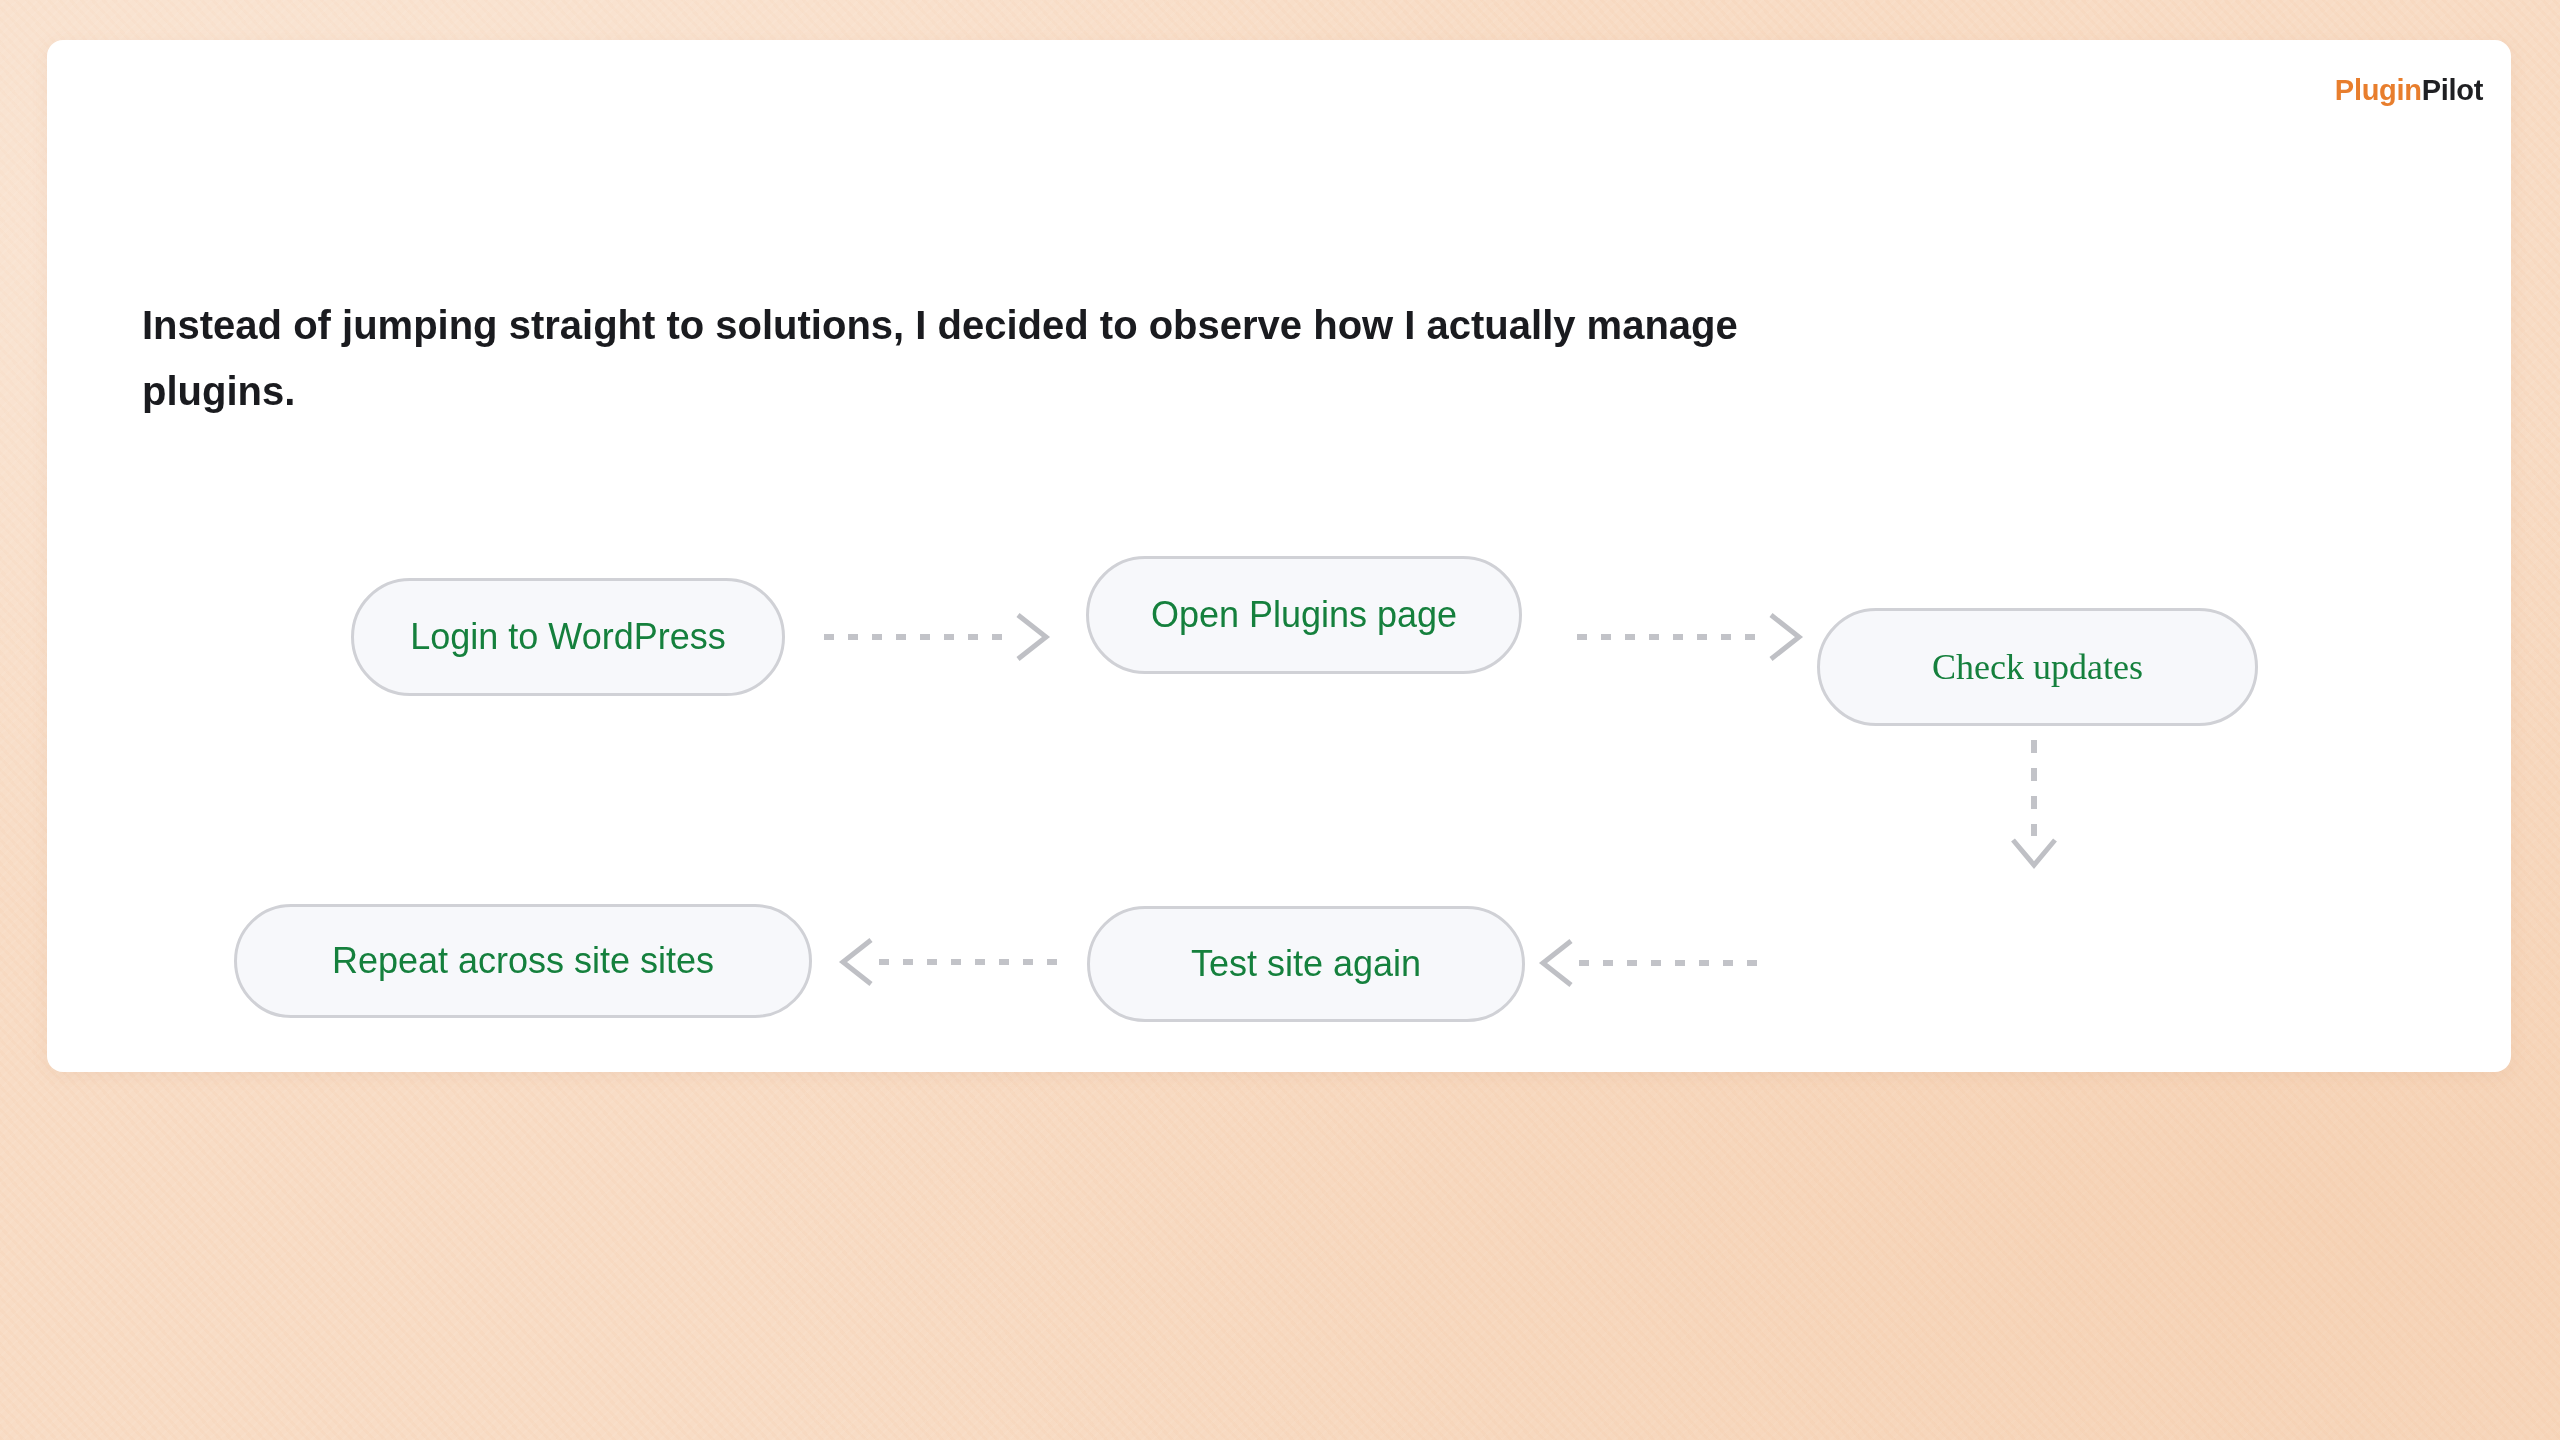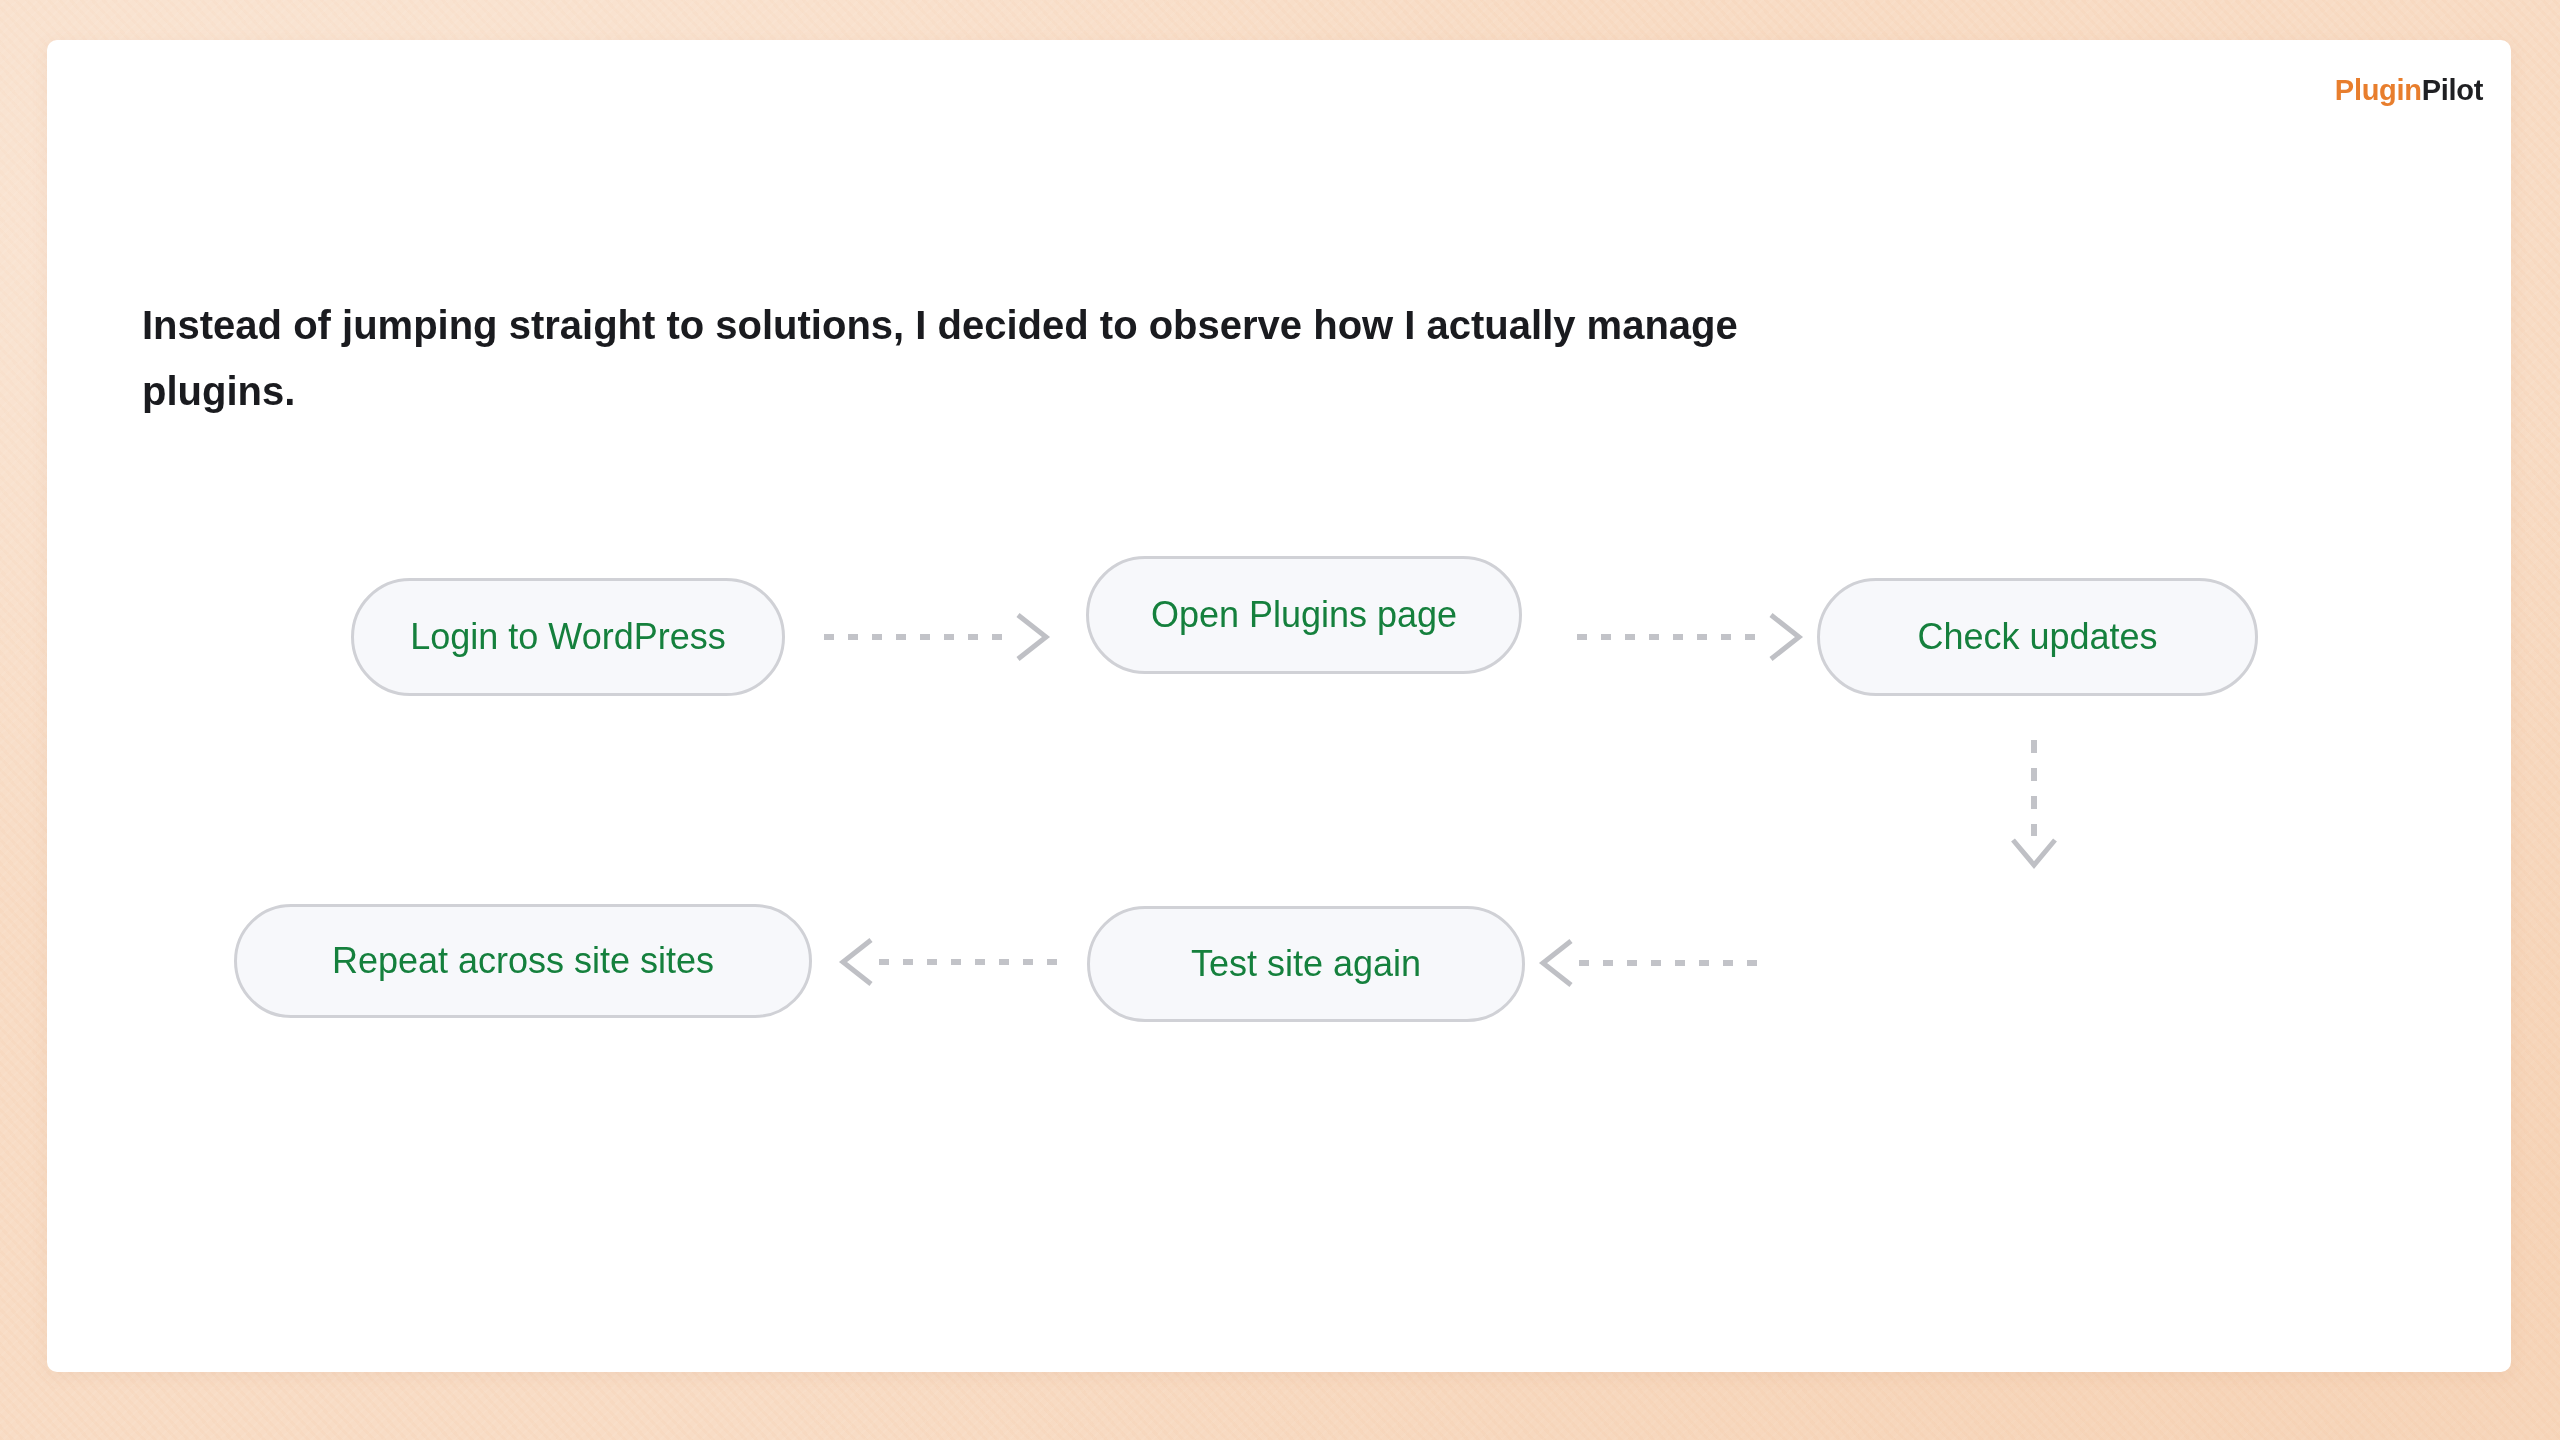--- a/index.html
+++ b/index.html
@@ -19,22 +19,22 @@
     background-color:var(--bg);
     background-image:
       radial-gradient(ellipse at 12% 15%, rgba(255,255,255,0.28), transparent 42%),
       radial-gradient(ellipse at 90% 85%, rgba(238,178,128,0.22), transparent 48%),
       repeating-linear-gradient(47deg, rgba(232,160,105,0.05) 0 3px, transparent 3px 8px),
       repeating-linear-gradient(-43deg, rgba(255,255,255,0.06) 0 2px, transparent 2px 7px);
     position:relative;
     overflow:hidden;
   }
   .card{
-    position:absolute; left:47px; top:40px; width:2464px; height:1332px;
-    background:var(--card); border-radius:10px;
+    position:absolute; left:47px; top:40px; width:2464px; height:1032px;
+    background:var(--card); border-radius:16px;
     box-shadow:0 4px 18px rgba(160,100,60,0.08);
   }
   .logo{
     position:absolute; top:34px; right:28px;
     font-size:29px; font-weight:bold; letter-spacing:-0.3px;
   }
   .logo .p1{color:var(--accent);}
   .logo .p2{color:#1f2023;}
   .title-box{
     position:absolute; left:84px; top:95px; width:1330px; height:96px;
@@ -52,21 +52,21 @@
   .flow-node{
     position:absolute;
     background:var(--node-fill);
     border:3px solid var(--node-border);
     border-radius:70px;
     display:flex; align-items:center; justify-content:center;
     font-size:36px; color:#15803d; white-space:nowrap;
   }
   .n-login  {left:304px;  top:538px; width:434px; height:118px;}
   .n-open   {left:1039px; top:516px; width:436px; height:118px;}
-  .n-check  {left:1770px; top:538px; width:441px; height:118px;}
+  .n-check  {left:1770px; top:568px; width:441px; height:118px;font-family:Liberation Serif, serif;}
   .n-update {left:1746px; top:868px; width:524px; height:116px;}
   .n-test   {left:1040px; top:866px; width:438px; height:116px;text-align:center;}
   .n-repeat {left:187px;  top:864px; width:578px; height:114px;}
   .arrow{position:absolute;}
   .a1{left:765px;  top:567px;}
   .a2{left:1518px; top:567px;}
   .a3{left:1957px; top:692px;}
   .a4{left:1490px; top:893px;}
   .a5{left:790px;  top:892px;}
 </style>

